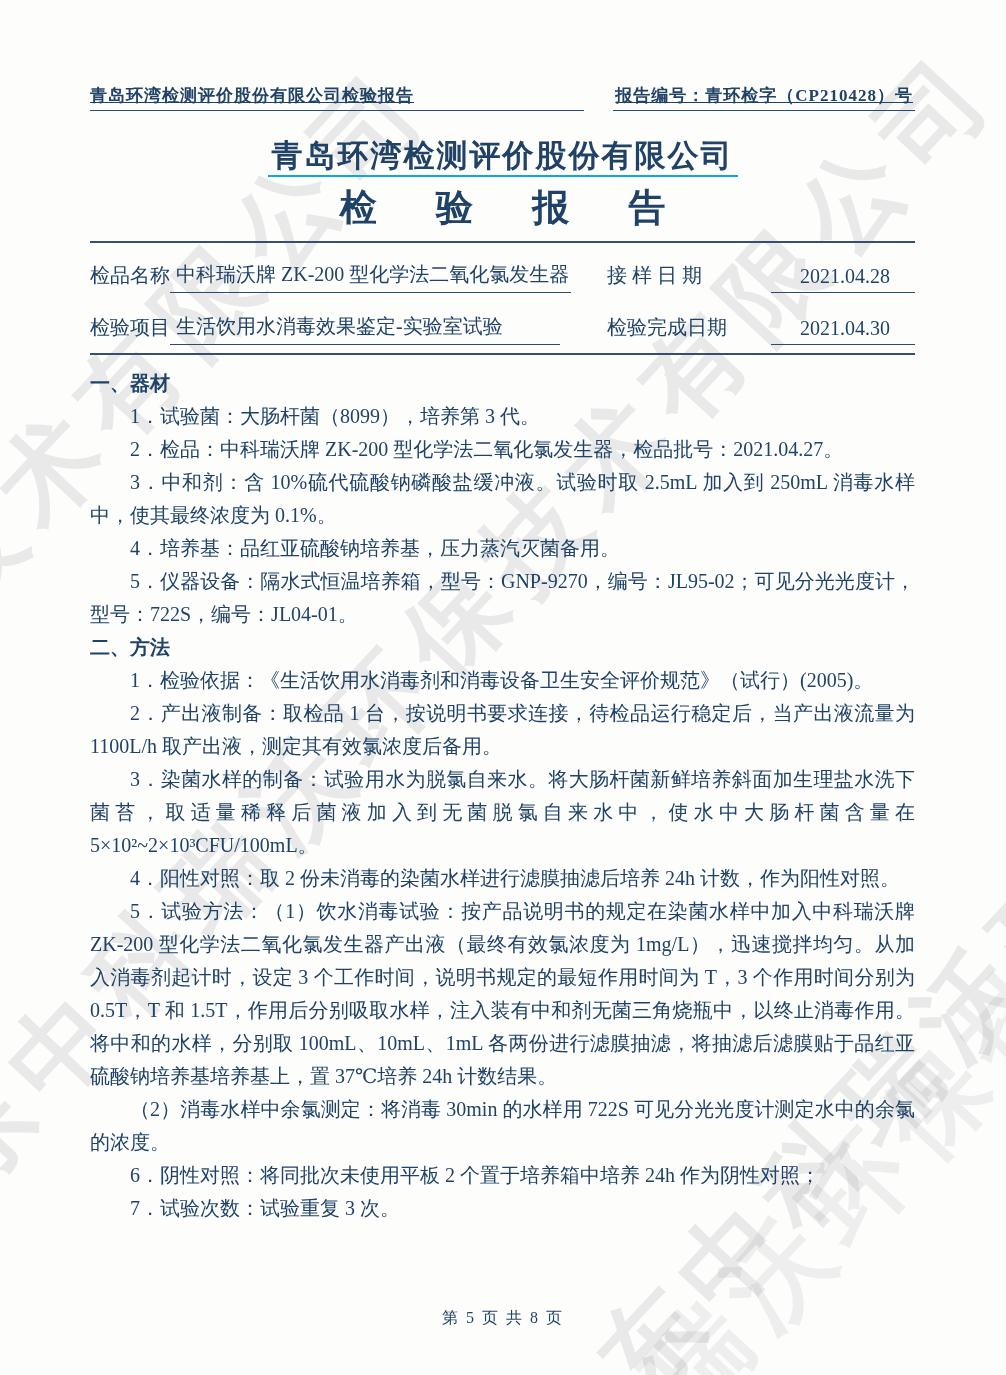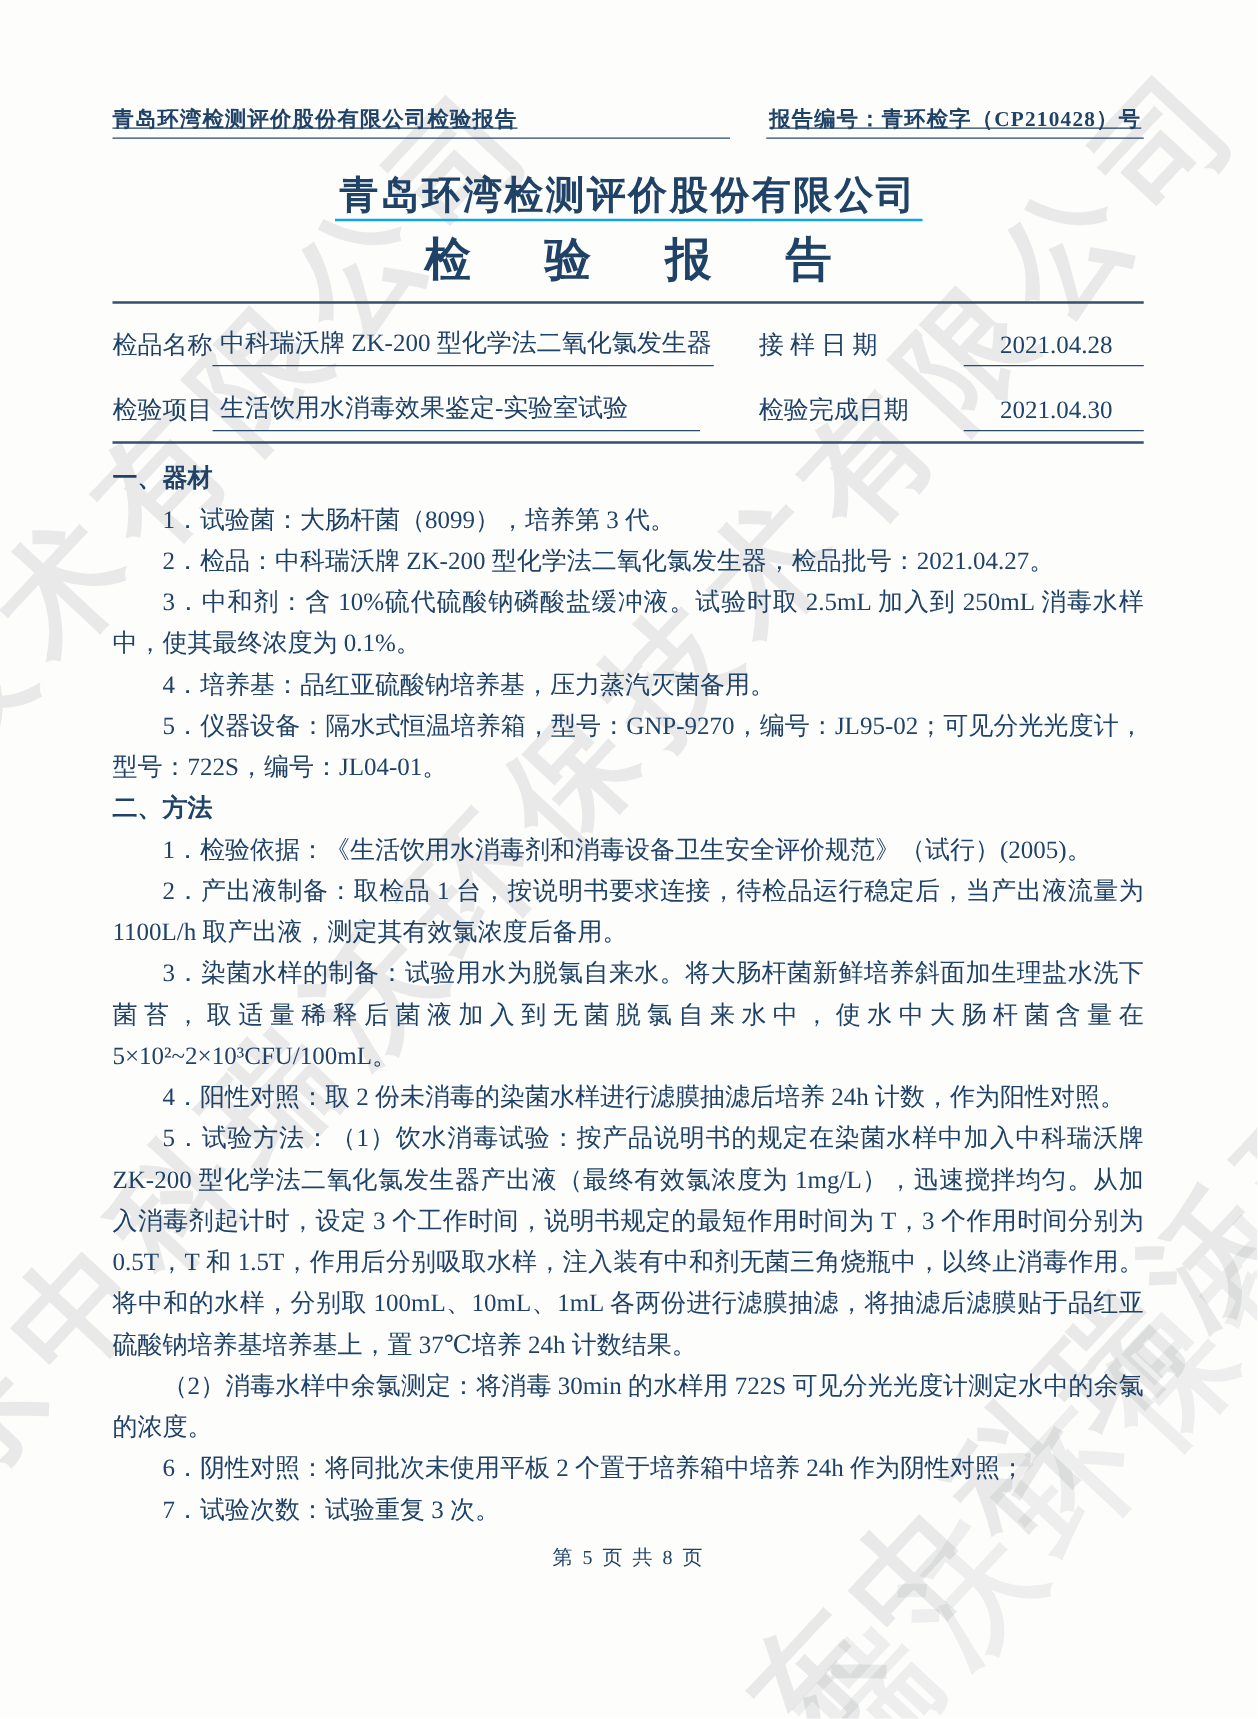--- a/index.html
+++ b/index.html
@@ -68,21 +68,21 @@
     flex:1;border-bottom:1.5px solid #2a4a6e;
     padding:0 2px 4px 6px;white-space:nowrap;
   }
   .pair.right .val{text-align:center;}
   
   .body{margin-top:12px;font-size:20px;line-height:33px;}
   .body p{margin:0;text-indent:2em;text-align:justify;}
   .body p.heading{text-indent:0;font-weight:bold;}
   
   .footer{
-    position:absolute;left:0;right:0;top:1236px;
+    position:absolute;left:0;right:0;top:1308px;
     text-align:center;font-size:16px;letter-spacing:2px;z-index:1;
   }
 </style>
 </head>
 <body>
 
 <div class="page">
 
   <div class="wm-layer">
     <span class="wm a">山东中科瑞沃环保技术有限公司</span>

